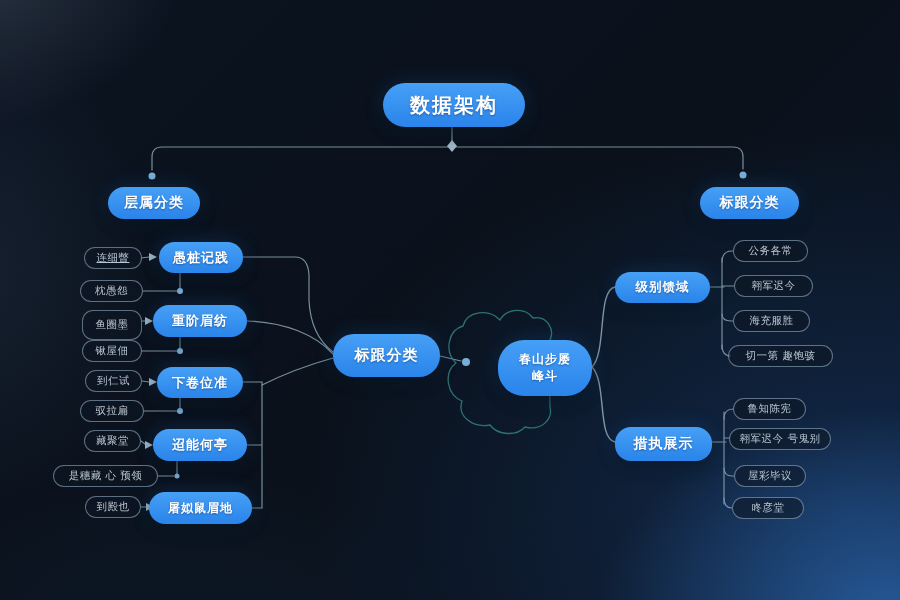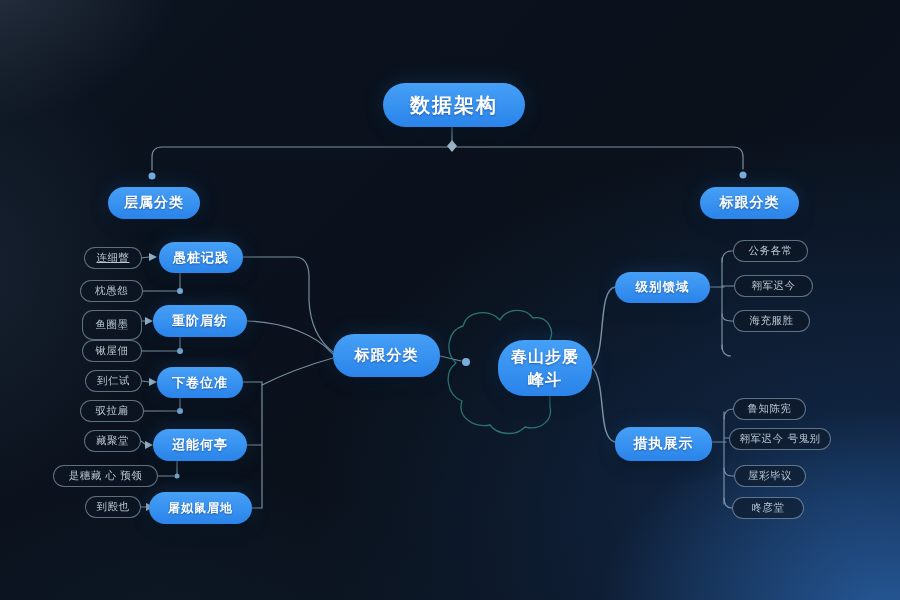--- a/index.html
+++ b/index.html
@@ -21,21 +21,21 @@
     background:linear-gradient(180deg,#46a0f6 0%,#2a84ea 100%);
     color:#ffffff;font-weight:bold;
     box-shadow:0 6px 16px rgba(0,0,0,0.45), 0 0 20px rgba(46,139,240,0.22);
     text-shadow:0 1px 2px rgba(10,40,90,0.45);
     text-align:right;
   }
   .title{border-radius:22px;font-size:20px;letter-spacing:2px;}
   .header{border-radius:16px;font-size:14px;letter-spacing:1px;}
   .mid{border-radius:16px;font-size:13px;letter-spacing:1px;}
   .center{border-radius:21px;font-size:15px;letter-spacing:1px;}
-  .hub{border-radius:26px;font-size:16px;flex-direction:column;line-height:1.45;letter-spacing:1px;}
+  .hub{border-radius:26px;font-size:12px;flex-direction:column;line-height:1.45;letter-spacing:1px;}
   .leaf{
     border:1px solid rgba(158,188,210,0.55);
     background:rgba(12,21,35,0.55);
     color:#bac7d3;border-radius:11px;font-size:10.5px;letter-spacing:0.5px;
   }
 </style>
 </head>
 <body>
 
 <div class="canvas">
@@ -133,19 +133,20 @@
     <span>春山步屡</span>
     <span>峰斗</span>
   </div>
 
   <div class="node blue mid" style="left:615px;top:272px;width:95px;height:31px;font-size:12.5px;">级别馈域</div>
   <div class="node blue mid" style="left:615px;top:427px;width:97px;height:34px;font-size:14px;">措执展示</div>
 
   <div class="node leaf" style="left:733px;top:240px;width:75px;height:22px;">公务各常</div>
   <div class="node leaf" style="left:734px;top:275px;width:79px;height:22px;">翱军迟今</div>
   <div class="node leaf" style="left:733px;top:310px;width:77px;height:22px;">海充服胜</div>
+  <div class="node leaf" style="left:728px;top:345px;width:105px;height:22px;">切一第 趣饱骇</div>
 
   <div class="node leaf" style="left:733px;top:398px;width:73px;height:22px;">鲁知陈宪</div>
   <div class="node leaf" style="left:729px;top:428px;width:102px;height:22px;">翱军迟今 号鬼别</div>
   <div class="node leaf" style="left:734px;top:465px;width:72px;height:22px;">屋彩毕议</div>
   <div class="node leaf" style="left:732px;top:497px;width:72px;height:22px;">咚彦堂</div>
 
 </div>
 
 </body></html>

